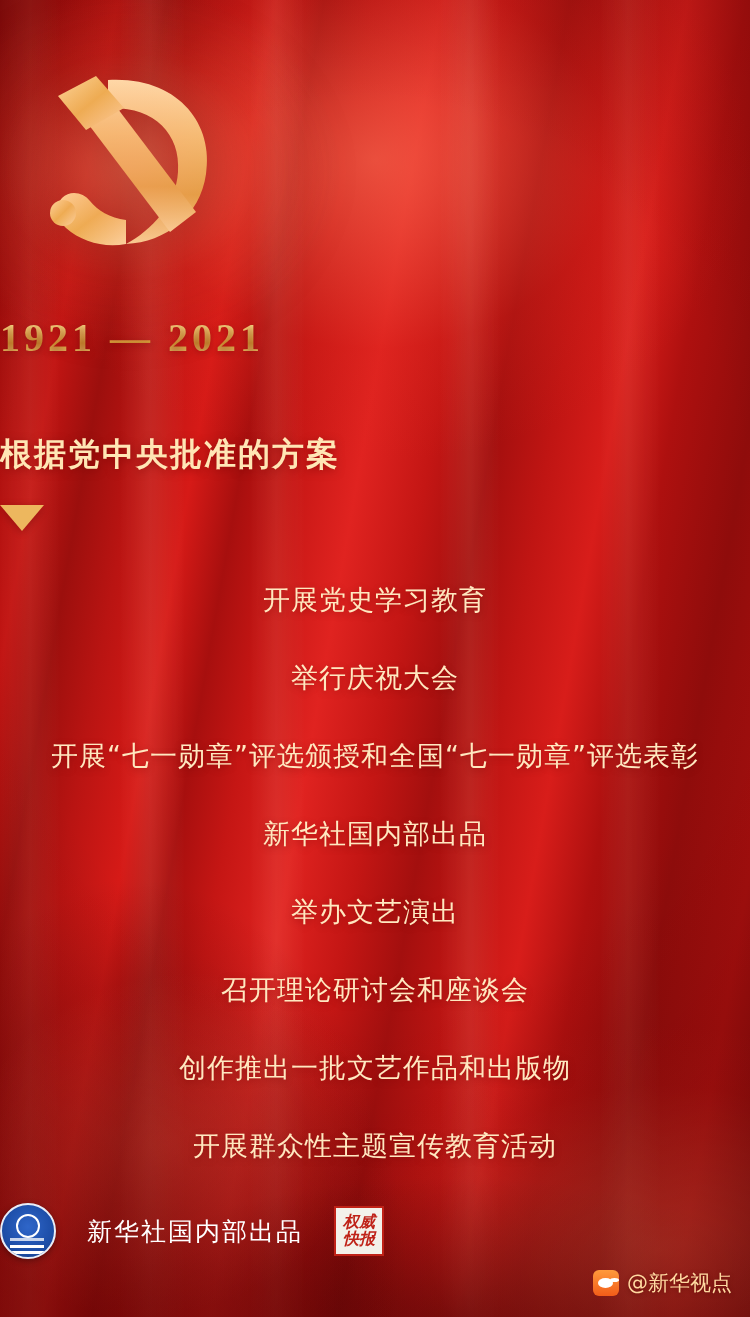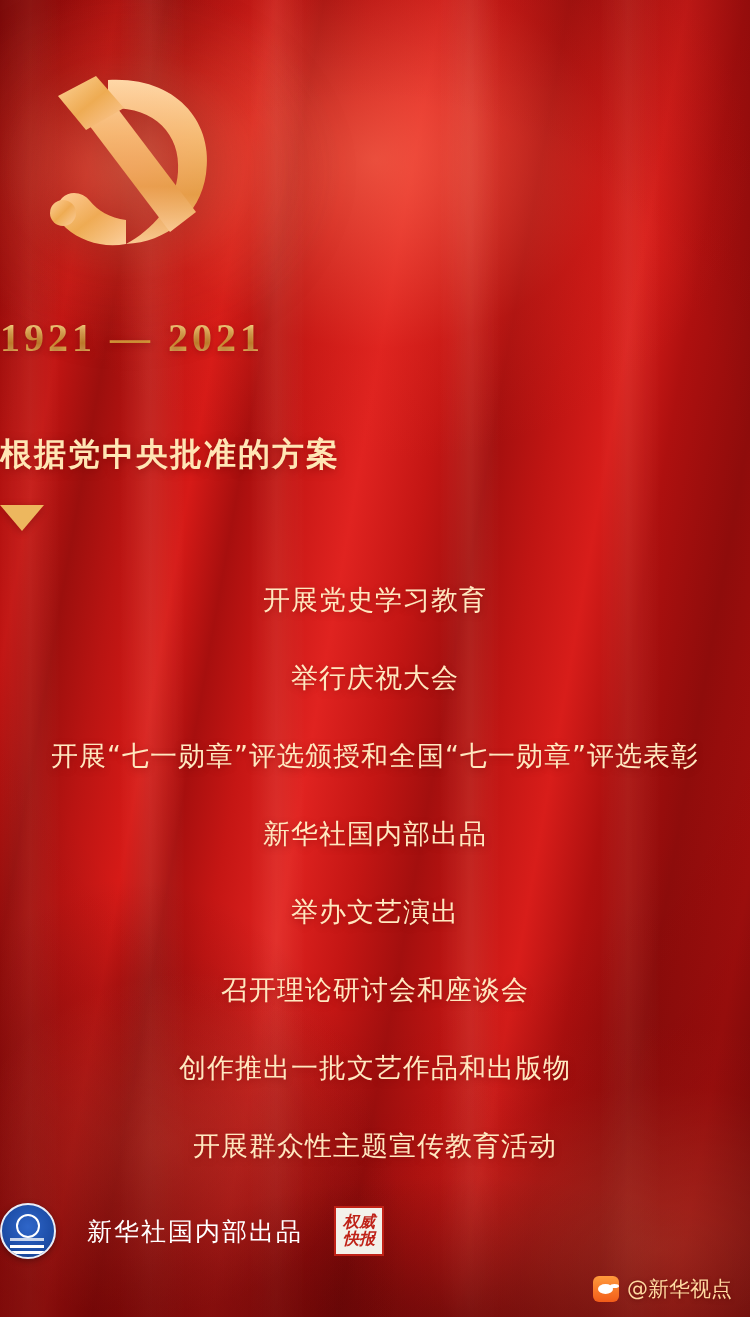--- a/index.html
+++ b/index.html
@@ -215,21 +215,21 @@
     color: #bf2218;
     font-size: 16px;
     font-weight: bold;
     font-family: "DejaVu Sans", sans-serif;
     font-style: italic;
   }
 
   .weibo {
     position: absolute;
     right: 18px;
-    bottom: 14px;
+    bottom: 20px;
     display: flex;
     align-items: center;
     gap: 8px;
     z-index: 9;
     margin-left: 36px;
   }
   .weibo-icon {
     width: 26px; height: 26px;
     border-radius: 6px;
     background: linear-gradient(180deg,#ff9a3c,#f25c19);

